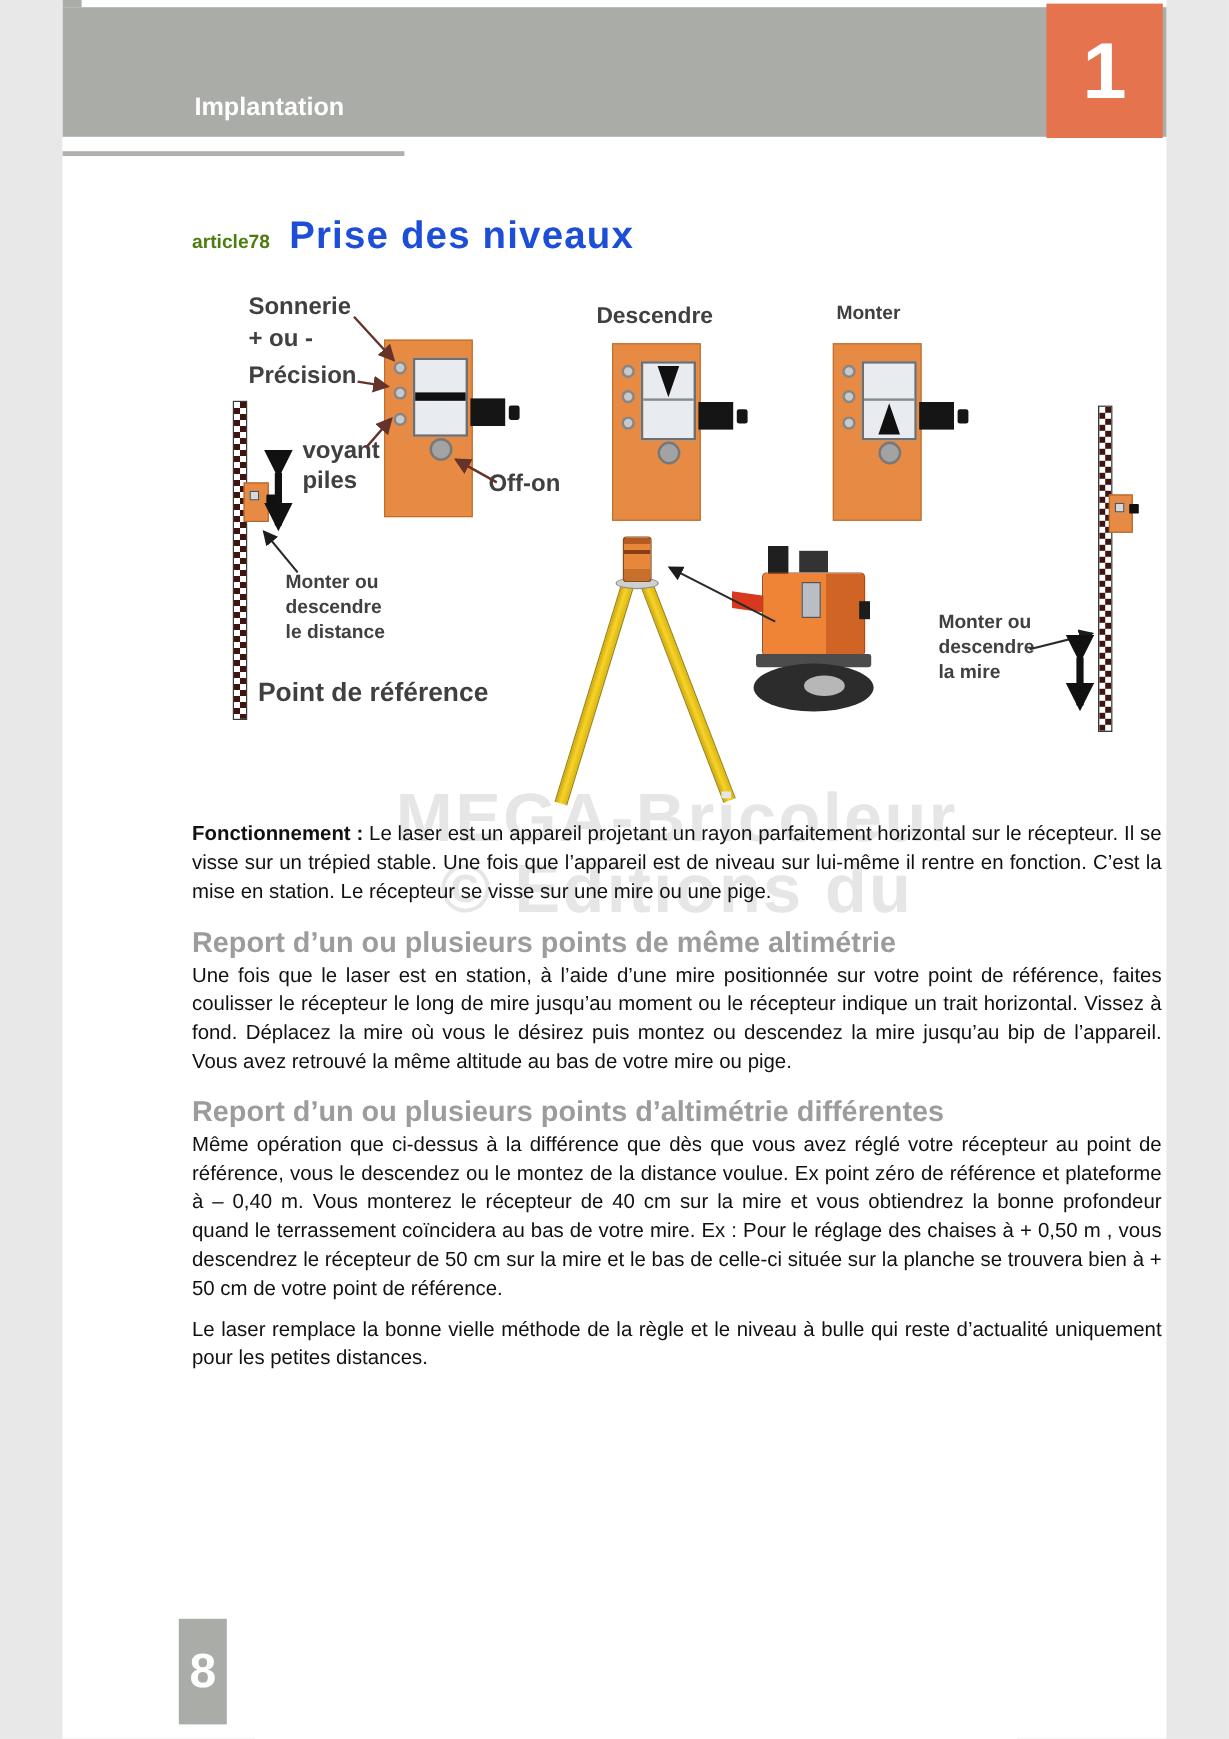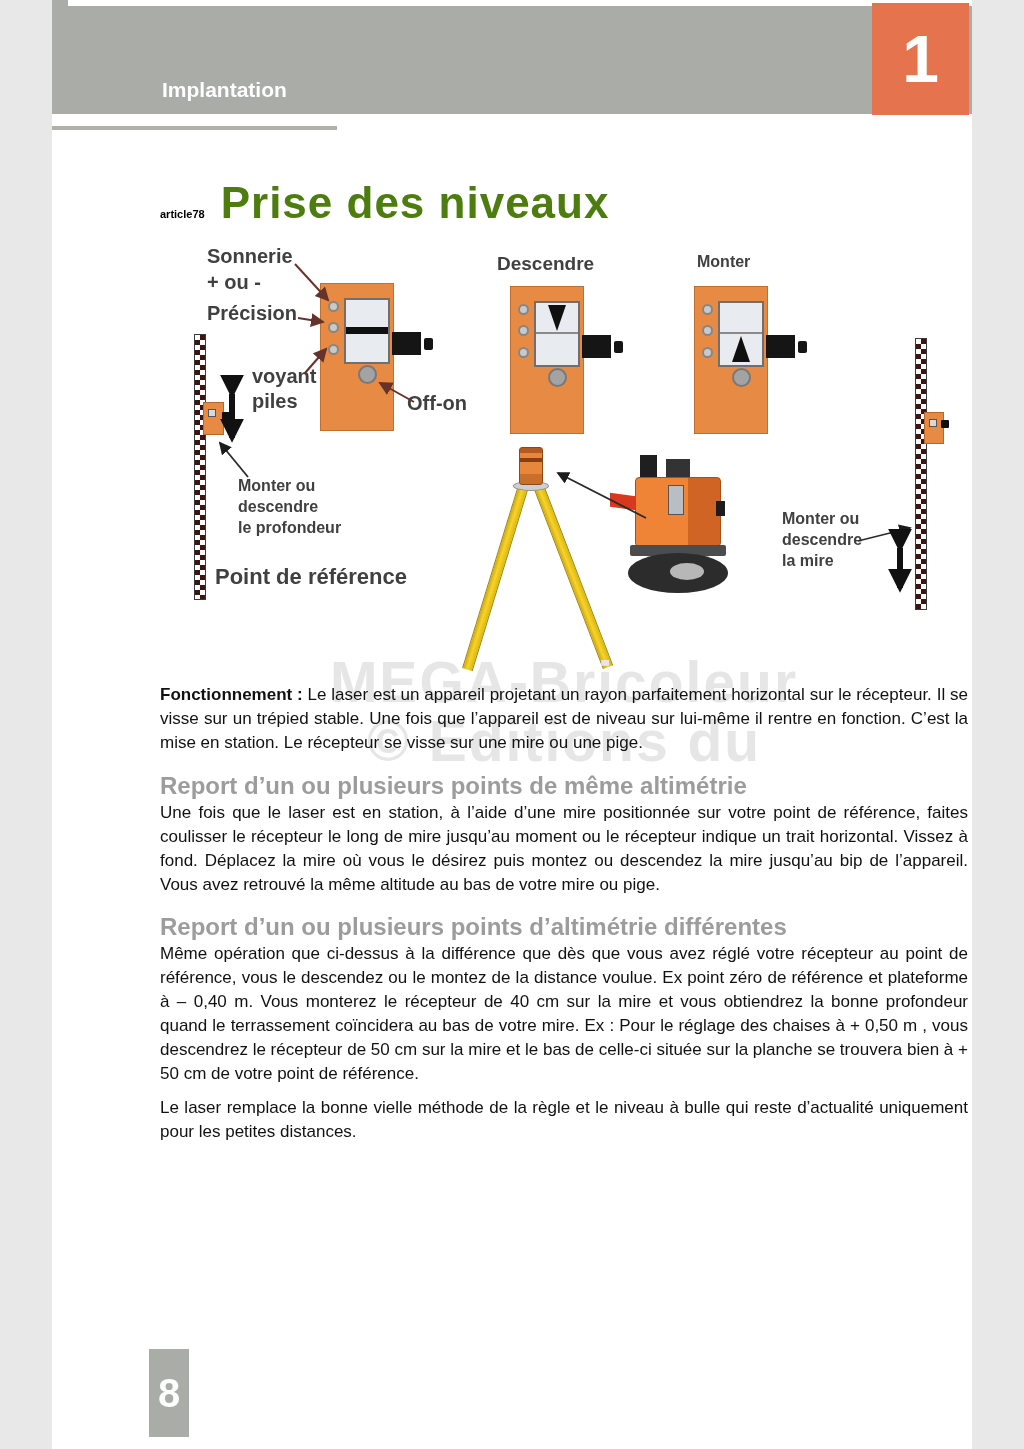--- a/index.html
+++ b/index.html
@@ -10,22 +10,22 @@
   .header-band{position:absolute;left:0;top:6px;width:1006px;height:108px;background:#a9aca7;}
   .header-notch{position:absolute;left:0;top:0;width:16px;height:6px;background:#a9aca7;}
   .header-substrip{position:absolute;left:0;top:126px;width:285px;height:4px;background:#aeb1ac;}
   .header-title{position:absolute;left:110px;top:72px;color:#ffffff;font-size:21px;font-weight:bold;}
   .chapter-box{position:absolute;left:820px;top:3px;width:97px;height:112px;background:#e5734e;
                display:flex;align-items:center;justify-content:center;color:#ffffff;
                font-size:66px;font-weight:bold;}
 
   
   .article-row{position:absolute;left:108px;top:178px;display:flex;align-items:baseline;z-index:2;}
-  .article-id{color:#000000;font-size:11px;font-weight:bold;}
-  .article-title{color:#4d7c0f;font-size:44px;font-weight:bold;margin-left:16px;letter-spacing:1px;}
+  .article-id{color:#4d7c0f;font-size:16px;font-weight:bold;}
+  .article-title{color:#1d4ed8;font-size:32px;font-weight:bold;margin-left:16px;letter-spacing:1px;}
 
   
   .diagram{position:absolute;left:0;top:240px;width:1024px;height:430px;z-index:1;}
   .dlbl{position:absolute;font-weight:bold;color:#404040;}
   .lbl-sonnerie{left:155px;top:3px;font-size:20px;line-height:26px;}
   .lbl-precision{left:155px;top:62px;font-size:20px;}
   .lbl-voyant{left:200px;top:124px;font-size:20px;line-height:25px;}
   .lbl-offon{left:355px;top:152px;font-size:20px;}
   .lbl-descendre{left:445px;top:13px;font-size:19px;}
   .lbl-monter{left:645px;top:13px;font-size:16px;}
@@ -131,21 +131,21 @@
     <div class="dlbl lbl-voyant">
       <div>voyant</div>
       <div>piles</div>
     </div>
     <div class="dlbl lbl-offon">Off-on</div>
     <div class="dlbl lbl-descendre">Descendre</div>
     <div class="dlbl lbl-monter">Monter</div>
     <div class="dlbl lbl-recv">
       <div>Monter ou</div>
       <div>descendre</div>
-      <div>le profondeur</div>
+      <div>le distance</div>
     </div>
     <div class="dlbl lbl-reference">Point de référence</div>
     <div class="dlbl lbl-mire">
       <div>Monter ou</div>
       <div>descendre</div>
       <div>la mire</div>
     </div>
 
     <div class="receiver recv-1">
       <div class="led led-1"></div>

